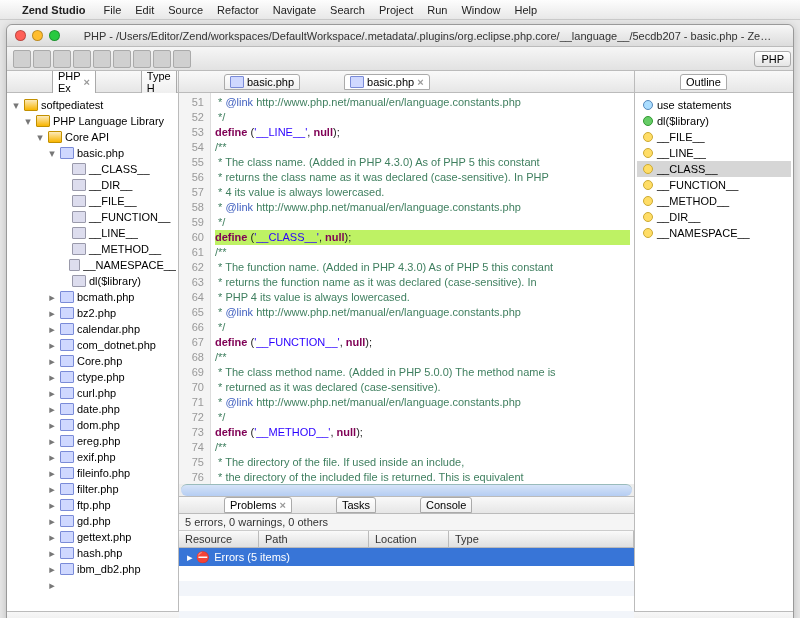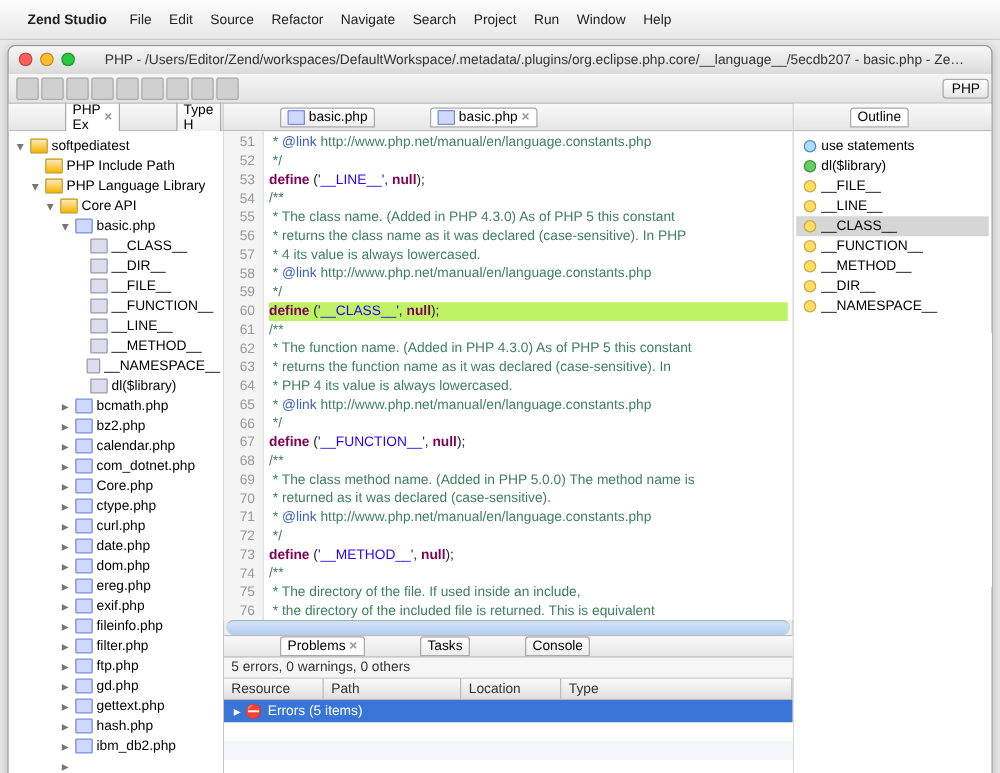--- a/index.html
+++ b/index.html
@@ -1,17 +1,17 @@
 <!DOCTYPE html>
 <html><head>
 <meta charset="utf-8">
 <style>
 *{box-sizing:border-box;margin:0;padding:0;font-family:"Lucida Grande",Arial,sans-serif;font-size:11px;}
 body{background:#e8e8e8;user-select:none;}
-.menubar{background:linear-gradient(#fdfdfd,#e8e8e8);height:32px;display:flex;align-items:center;padding:0 8px;border-bottom:1px solid #ccc;}
+.menubar{background:linear-gradient(#fdfdfd,#e8e8e8);height:20px;display:flex;align-items:center;padding:0 8px;border-bottom:1px solid #ccc;}
 .menubar span{margin-right:14px;color:#222;cursor:default;}
 .menubar .mb-title{font-weight:bold;margin-right:18px;}
 .apple{font-size:14px;margin-right:14px;}
 .winframe{margin:4px 6px;border:1px solid #999;border-radius:6px;background:#ededed;box-shadow:0 2px 8px rgba(0,0,0,.2);}
 .titlebar{height:22px;display:flex;align-items:center;padding:0 8px;background:linear-gradient(#f7f7f7,#dcdcdc);border-bottom:1px solid #bbb;border-radius:6px 6px 0 0;}
 .traffic{display:flex;gap:6px;margin-right:10px;}
 .dot{width:11px;height:11px;border-radius:50%;border:1px solid rgba(0,0,0,.25);}
 .dot.r{background:#ff5f57;} .dot.y{background:#ffbd2e;} .dot.g{background:#28c940;}
 .titlebar .wtitle{flex:1;text-align:center;color:#333;font-size:11px;overflow:hidden;white-space:nowrap;text-overflow:ellipsis;}
 .toolbar{height:24px;background:linear-gradient(#f6f6f6,#e2e2e2);border-bottom:1px solid #bbb;display:flex;align-items:center;padding:0 6px;position:relative;}
@@ -115,25 +115,20 @@
           <span>Type H</span>
         </div>
       </div>
       <div class="tree" id="treeRoot">
           <div class="tn l1">
             <span class="tw">▾</span>
             <span class="ic fld"></span>
             <span>softpediatest</span>
           </div>
           <div class="tn l2">
-            <span class="tw"></span>
-            <span class="ic fld"></span>
-            <span>PHP Include Path</span>
-          </div>
-          <div class="tn l2">
             <span class="tw">▾</span>
             <span class="ic fld"></span>
             <span>PHP Language Library</span>
           </div>
           <div class="tn l3">
             <span class="tw">▾</span>
             <span class="ic fld"></span>
             <span>Core API</span>
           </div>
           <div class="tn l4">

